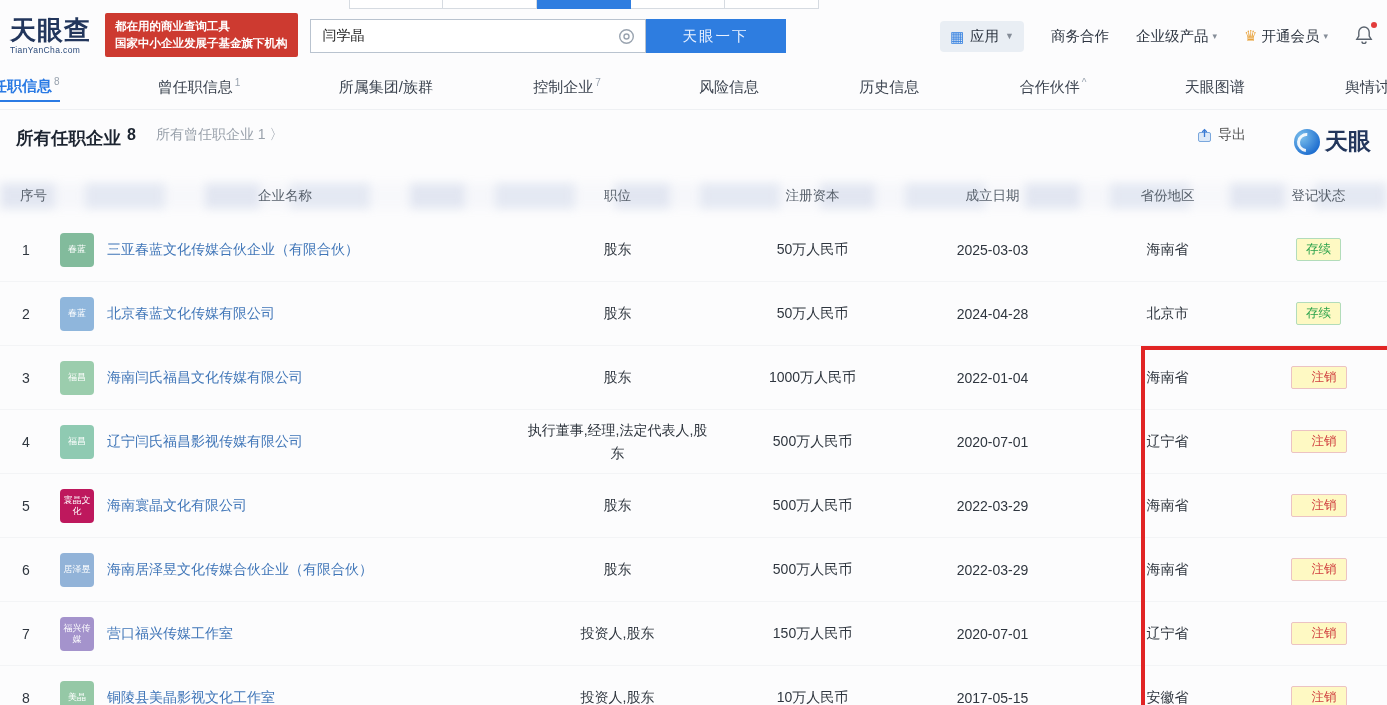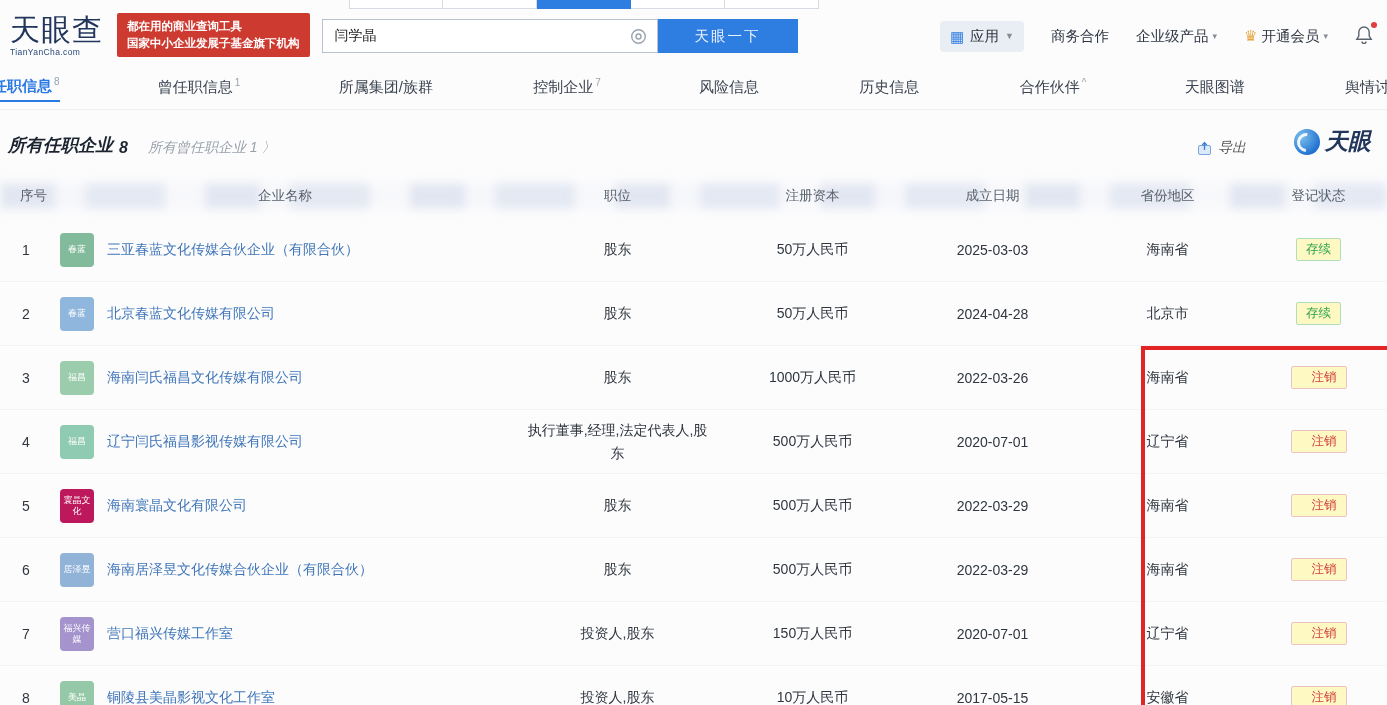--- a/index.html
+++ b/index.html
@@ -9,21 +9,21 @@
     font-family:"Liberation Sans", sans-serif; background:#fcfcfd; color:#333;
   }
   
   .sliver { position:absolute; top:0; left:349px; display:flex; z-index:3; }
   .sliver-tab { width:94px; height:9px; border:1px solid #d6dbe1; border-top:none; background:#fff; }
   .sliver-tab + .sliver-tab { border-left:none; }
   .sliver-tab.on { background:#2e7de0; border-color:#2e7de0; }
   
   .header { height:60px; display:flex; align-items:center; padding:10px 14px 0 10px; }
   .logo { line-height:1; margin-top:2px; }
-  .logo-main { font-size:30px; font-weight:normal; color:#22365c; letter-spacing:1px; }
+  .logo-main { font-size:26px; font-weight:bold; color:#22365c; letter-spacing:1px; }
   .logo-sub { font-size:8.5px; color:#2b4a7a; margin-top:3px; letter-spacing:.4px; }
   .banner { margin-left:14px; background:#cd3a30; color:#fff; font-size:11.5px; font-weight:bold;
             padding:5px 10px; line-height:1.5; border-radius:2px; white-space:nowrap; }
   .search-wrap { display:flex; margin-left:12px; margin-top:2px; }
   .search-box { width:336px; height:34px; border:1px solid #b9c3cf; background:#fff;
                 display:flex; align-items:center; padding:0 10px; }
   .search-box input { border:none; outline:none; flex:1; font-size:14px; color:#222;
                       font-family:"Liberation Sans",sans-serif; background:transparent; }
   .search-btn { width:140px; height:34px; background:#2e7de0; color:#e9f1ff; font-size:14.5px;
                 display:flex; align-items:center; justify-content:center; cursor:pointer; letter-spacing:2px; }
@@ -38,21 +38,21 @@
   .bell-wrap { position:relative; cursor:pointer; }
   .bell-dot { position:absolute; top:-3px; right:-4px; width:6px; height:6px;
               background:#e23c3c; border-radius:50%; }
   
   .tabs { display:flex; justify-content:space-between; align-items:center; height:42px;
           margin:8px 0 0 -8px; width:1400px; border-bottom:1px solid #eef0f3; }
   .tab { font-size:15px; color:#3c4450; cursor:pointer; white-space:nowrap; padding-bottom:4px; }
   .tab.active { color:#2a7ae4; font-weight:bold; border-bottom:2px solid #2a7ae4; }
   .tab sup { font-size:10px; color:#98a2ae; margin-left:2px; font-weight:normal; }
   
-  .section-row { display:flex; align-items:flex-end; padding:16px 12px 10px 8px;font-style:italic; }
+  .section-row { display:flex; align-items:flex-start; padding:16px 12px 10px 16px; }
   .section-title { font-size:17.5px; font-weight:bold; color:#1c2430; }
   .section-count { font-size:16px; font-weight:bold; color:#1c2430; margin-left:6px; }
   .section-secondary { margin-left:20px; font-size:14px; color:#99a1ab; cursor:pointer; }
   .export-btn { margin-left:auto; display:flex; align-items:center; gap:6px; color:#555;
                 font-size:14px; cursor:pointer; margin-right:48px; }
   .watermark { display:flex; align-items:center; gap:5px; margin-right:4px; }
   .wm-circle { width:26px; height:26px; border-radius:50%; position:relative;
                background:radial-gradient(circle at 30% 30%, #7cc0ec, #1f6fd0 75%); }
   .wm-circle::after { content:""; position:absolute; top:4px; left:3px; width:13px; height:13px;
                border:3px solid #fff; border-radius:50%; border-right-color:transparent;
@@ -242,21 +242,21 @@
   </div>
 
   <div class="tr tgrid">
     <div class="c-no">3</div>
     <div class="c-company">
       <span class="clogo" style="background: rgb(155, 205, 173);">福昌</span>
       <span class="cname">海南闫氏福昌文化传媒有限公司</span>
     </div>
     <div class="c-center c-pos">股东</div>
     <div class="c-center">1000万人民币</div>
-    <div class="c-center">2022-03-26</div>
+    <div class="c-center">2022-01-04</div>
     <div class="c-center">海南省</div>
     <div class="c-center">
       <span class="badge cancelled">注销</span>
     </div>
   </div>
 
   <div class="tr tgrid">
     <div class="c-no">4</div>
     <div class="c-company">
       <span class="clogo" style="background: rgb(143, 202, 178);">福昌</span>

